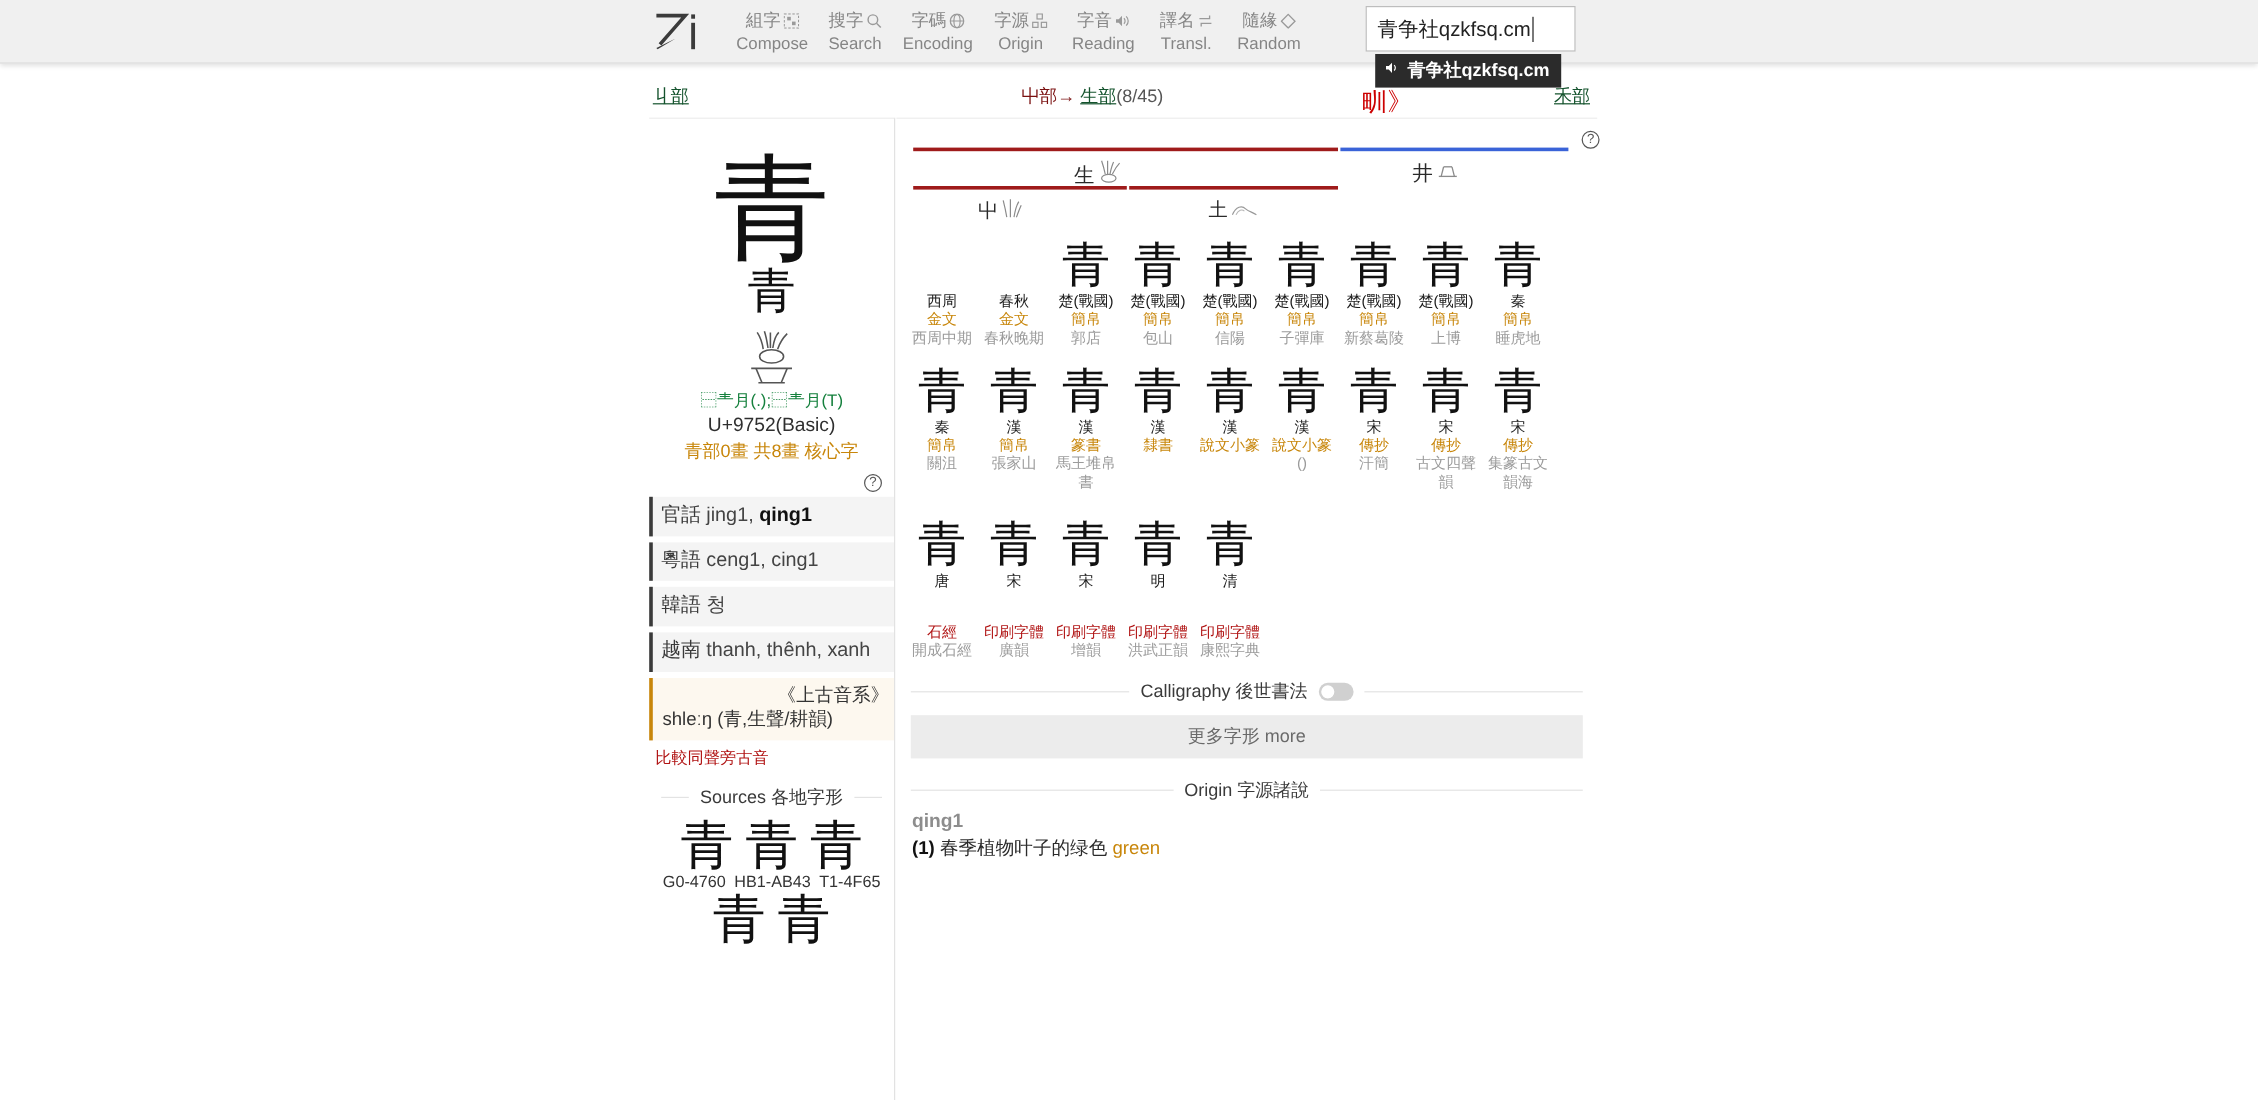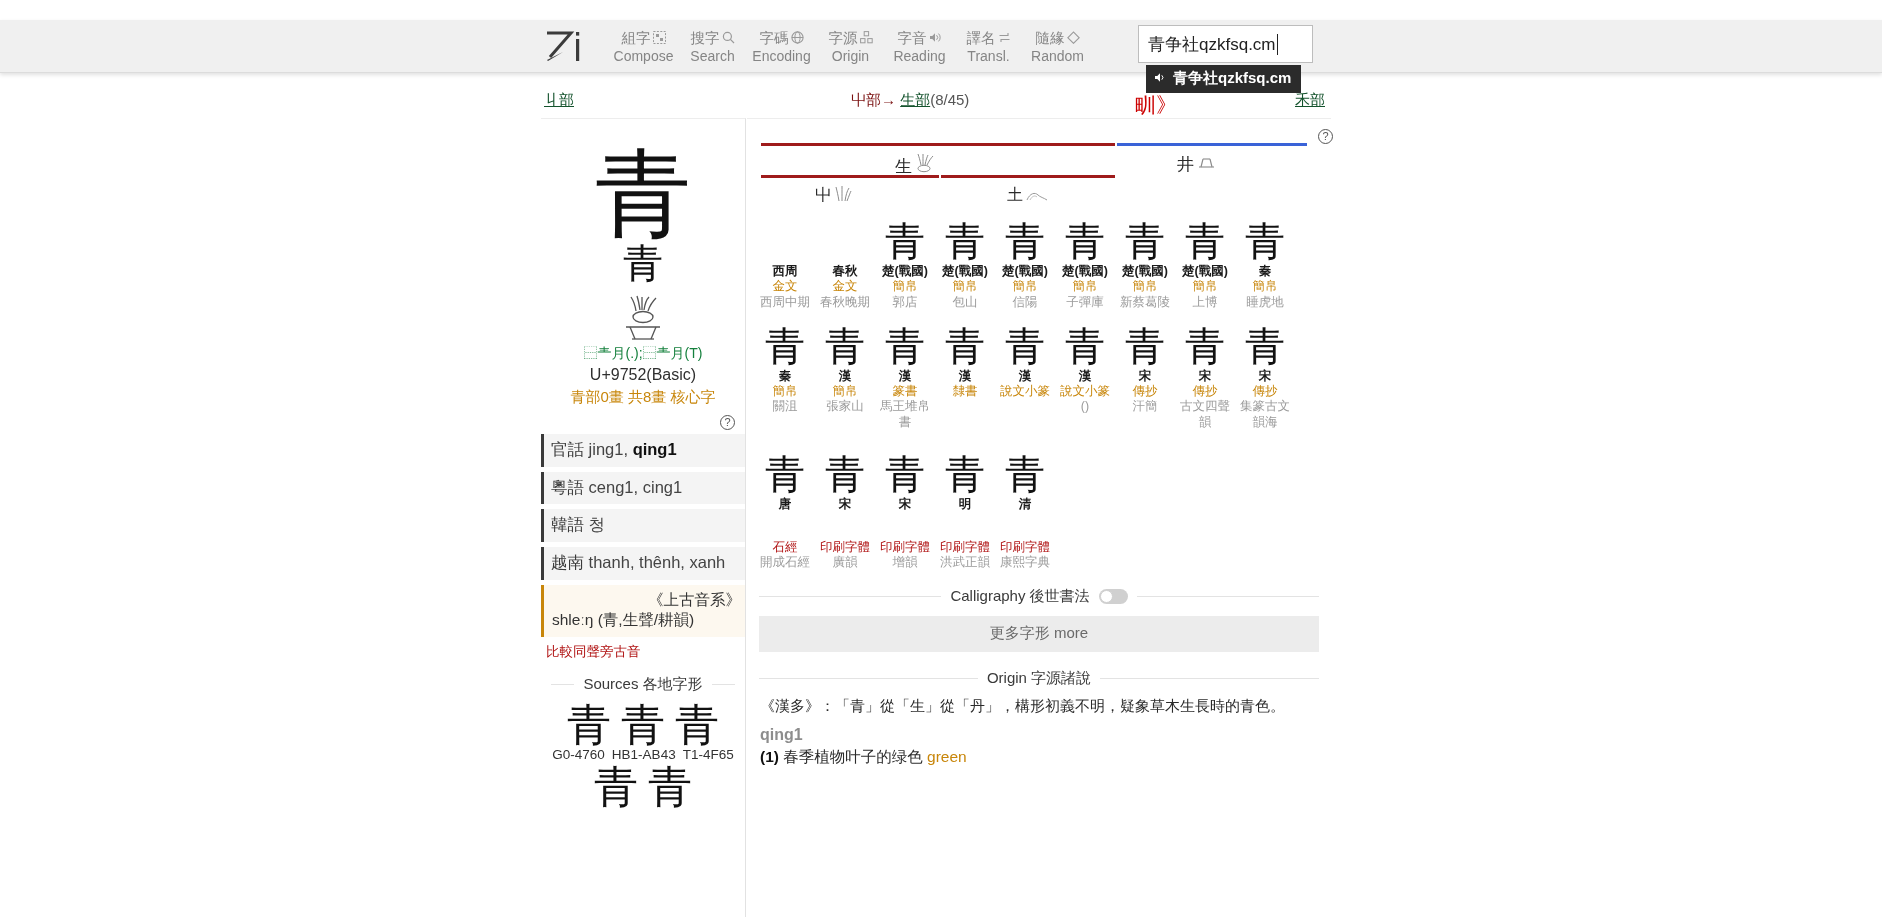--- a/index.html
+++ b/index.html
@@ -12,21 +12,20 @@
   }
 
   
   #topbar {
     position: relative;
     height: 53px;
     background: #f0f0f0;
     border-bottom: 1px solid #dcdcdc;
     box-shadow: 0 2px 4px rgba(0,0,0,0.12);
     z-index: 30;
-    margin-top: 20px;
   }
   #navwrap {
     position: absolute;
     left: 541px;
     top: 0;
     height: 53px;
     display: flex;
     align-items: center;
     gap: 0px;
   }
@@ -292,21 +291,21 @@
     height: 50px;
     display: flex;
     align-items: flex-end;
     justify-content: center;
     font-size: 40px;
     color: #111;
     line-height: 1;
     overflow: hidden;
   }
   .ev-img.rough { font-family: "DejaVu Serif", serif; }
-  .ev-era   { color: #1b1b1b; margin-top: 3px; font-weight: bold; }
+  .ev-era   { color: #1b1b1b; margin-top: 3px; }
   .ev-kind  { color: #c8860a; }
   .ev-kind.red { color: #b01212; margin-top: 28px; }
   .ev-src   { color: #9b9b9b; }
 
   
   #callig {
     display: flex;
     align-items: center;
     gap: 9px;
     padding: 0 12px;
@@ -796,21 +795,20 @@
       <span class="rule"></span>
     </div>
 
     <div id="morebtn">更多字形 more</div>
 
     <div class="sec-head block-head">
       <span class="rule"></span>
       <span class="lbl">Origin 字源諸說</span>
       <span class="rule"></span>
     </div>
-    <div class="para" style="margin-top:2px;">《漢多》：「青」從「生」從「丹」，構形初義不明，疑象草木生長時的青色。</div>
 
     <div id="meaning-body">
       <div id="meaning-read">qing1</div>
       <div class="sense">
         <span class="num">(1)</span>
         <span>春季植物叶子的绿色</span>
         <span class="gloss">green</span>
       </div>
     </div>
 

